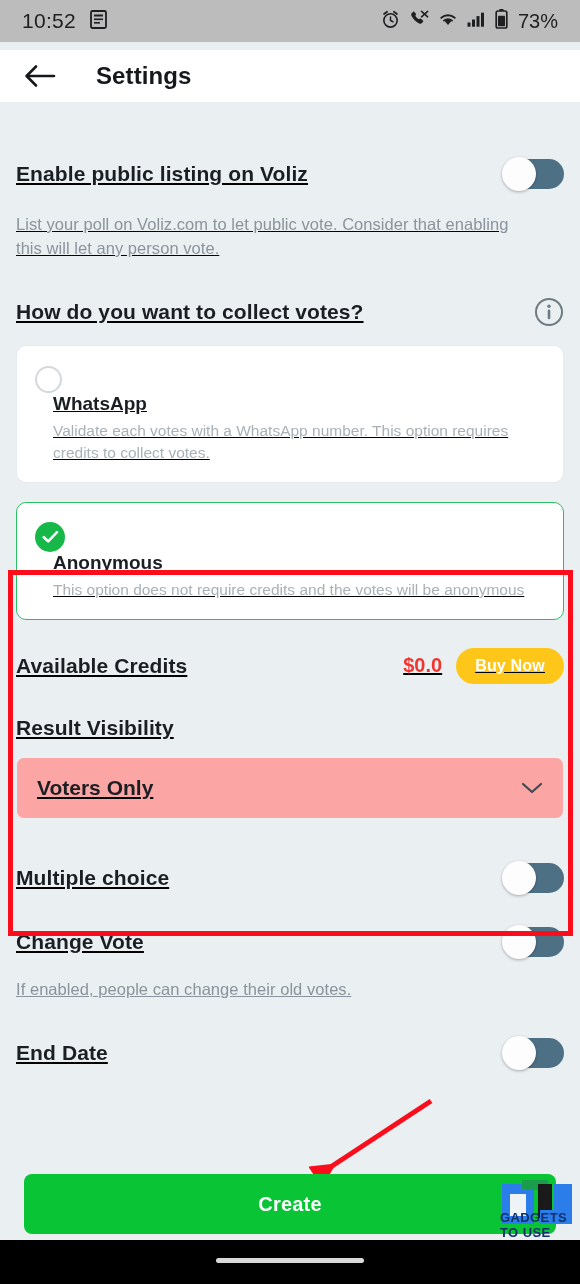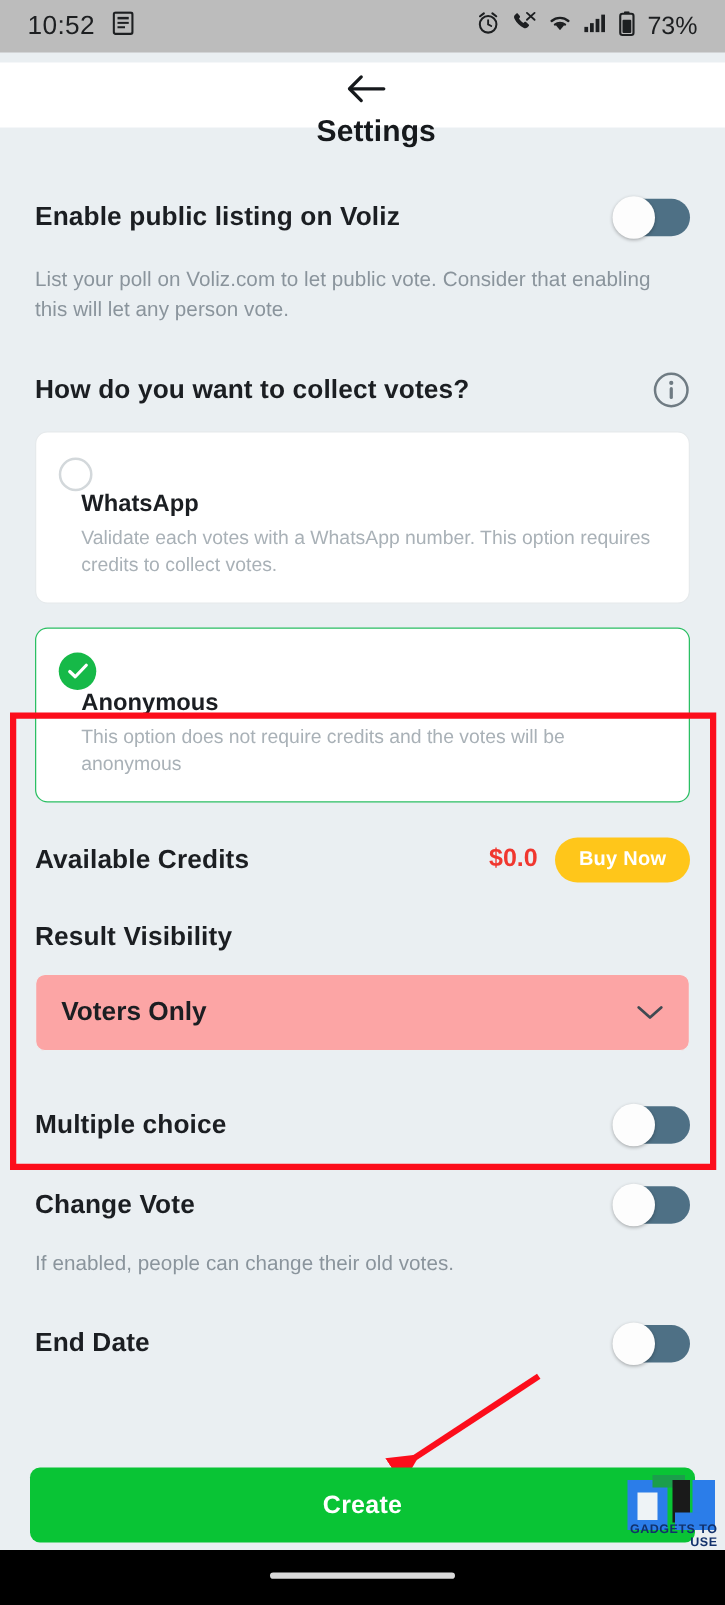--- a/index.html
+++ b/index.html
@@ -35,36 +35,36 @@
   #statusbar .sb-right .pct {
     font-size: 20px; font-weight: 500; color: #1d1f21; margin-left: 1px;
   }
   .sicon { display: block; }
 
   
   #appbar {
     position: absolute; top: 50px; left: 0;
     width: 580px; height: 52px;
     background: #ffffff;
-    display: flex; align-items: center; flex-direction: column;
+    display: flex; align-items: center;
   }
   #appbar .back { padding: 8px 18px 8px 24px; line-height: 0; cursor: pointer; }
   #appbar .title {
     font-size: 24px; font-weight: 600; color: #16191c;
     margin-left: 22px; letter-spacing: .1px;
   }
 
   
   #content {
     position: absolute; top: 123px; left: 0;
     width: 580px; height: 1117px;
     background: #eaeff2;
   }
 
-  .row-pad { padding: 0 28px; }
+  .row-pad { padding: 0 16px; text-decoration: underline; }
 
   .sec-head-row {
     display: flex; align-items: center; justify-content: space-between;
   }
   .h-title {
     font-size: 21px; font-weight: 700; color: #1b1e22;
     letter-spacing: .1px;
   }
   .h-sub {
     font-size: 16.5px; color: #8a949c; line-height: 1.45;
@@ -153,21 +153,21 @@
     cursor: pointer; letter-spacing: .2px;
   }
 
   
   #watermark {
     position: absolute; right: 6px; bottom: 44px;
     width: 74px; height: 60px;
   }
   #watermark .wm-text {
     position: absolute; bottom: 0; left: 0; width: 74px;
-    text-align: right; font-size: 10px; font-weight: 700;
+    text-align: left; font-size: 13px; font-weight: 700;
     color: #12316b; letter-spacing: .4px;
     font-family: "Liberation Sans", sans-serif;
   }
 
   
   #navbar {
     position: absolute; left: 0; bottom: 0;
     width: 580px; height: 44px; background: #000000;
   }
   #navbar .pill {

